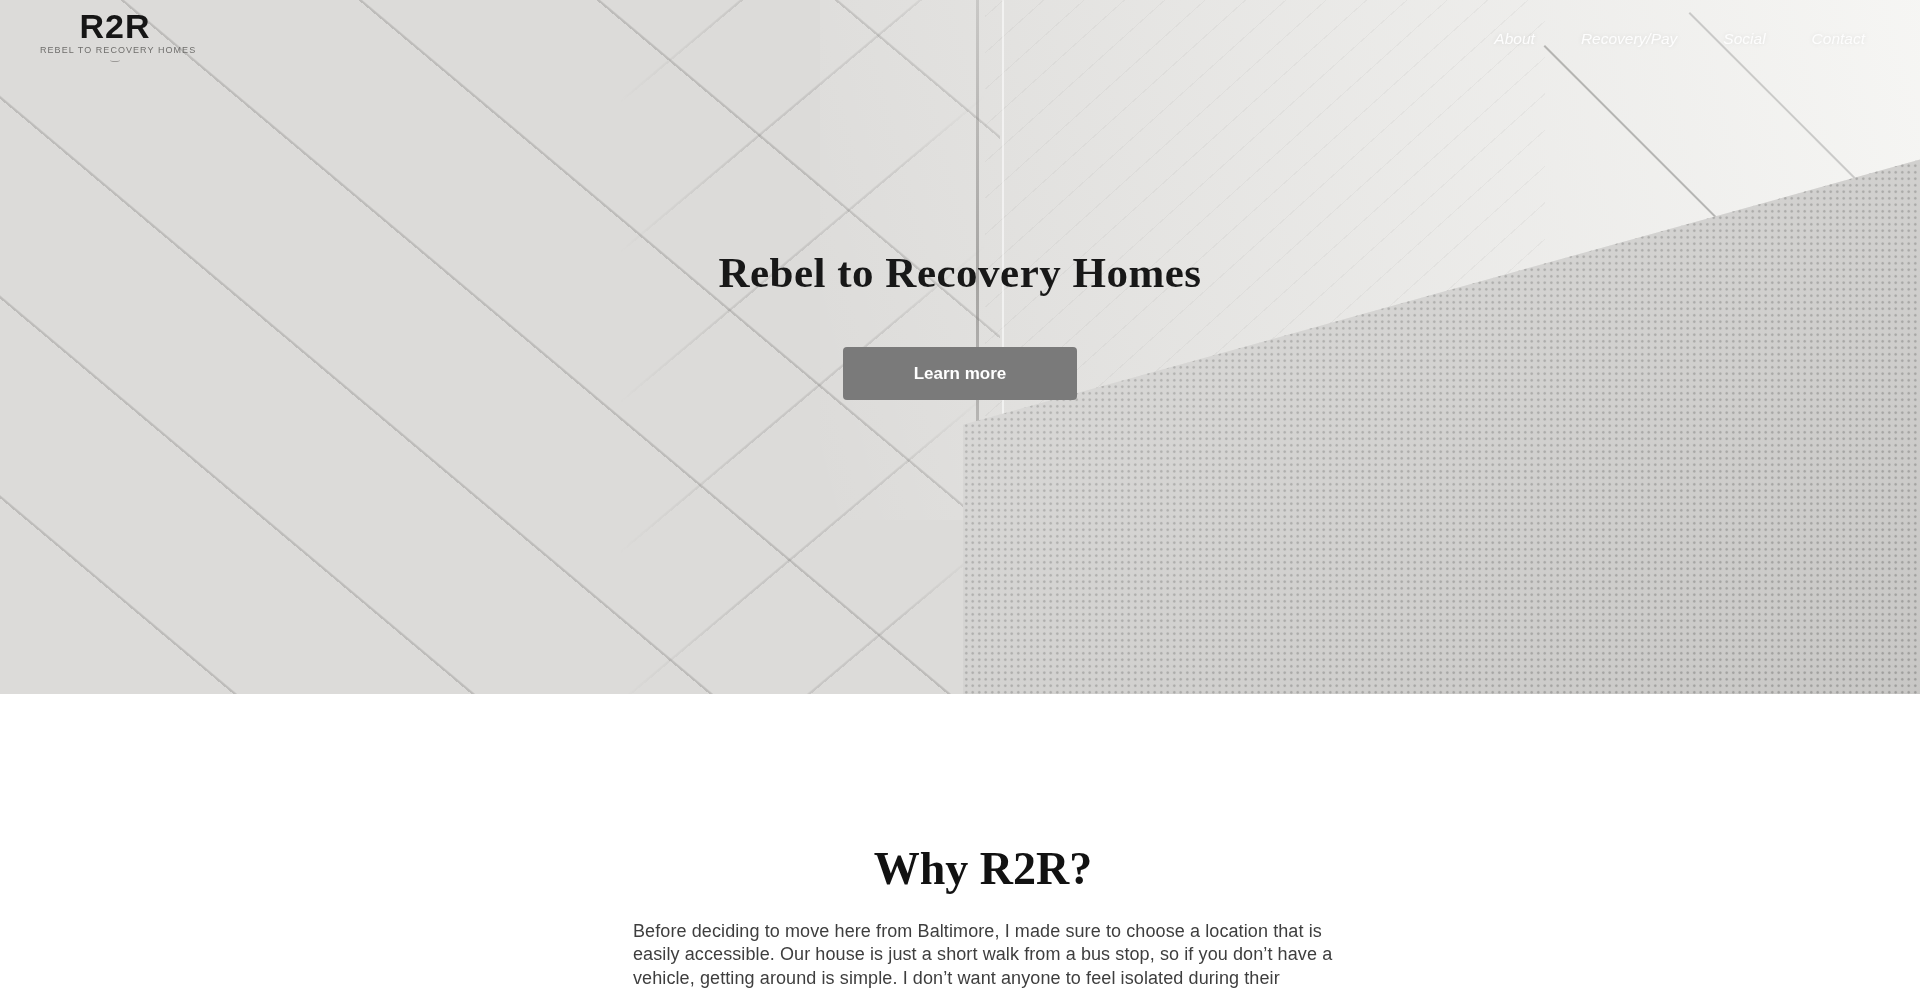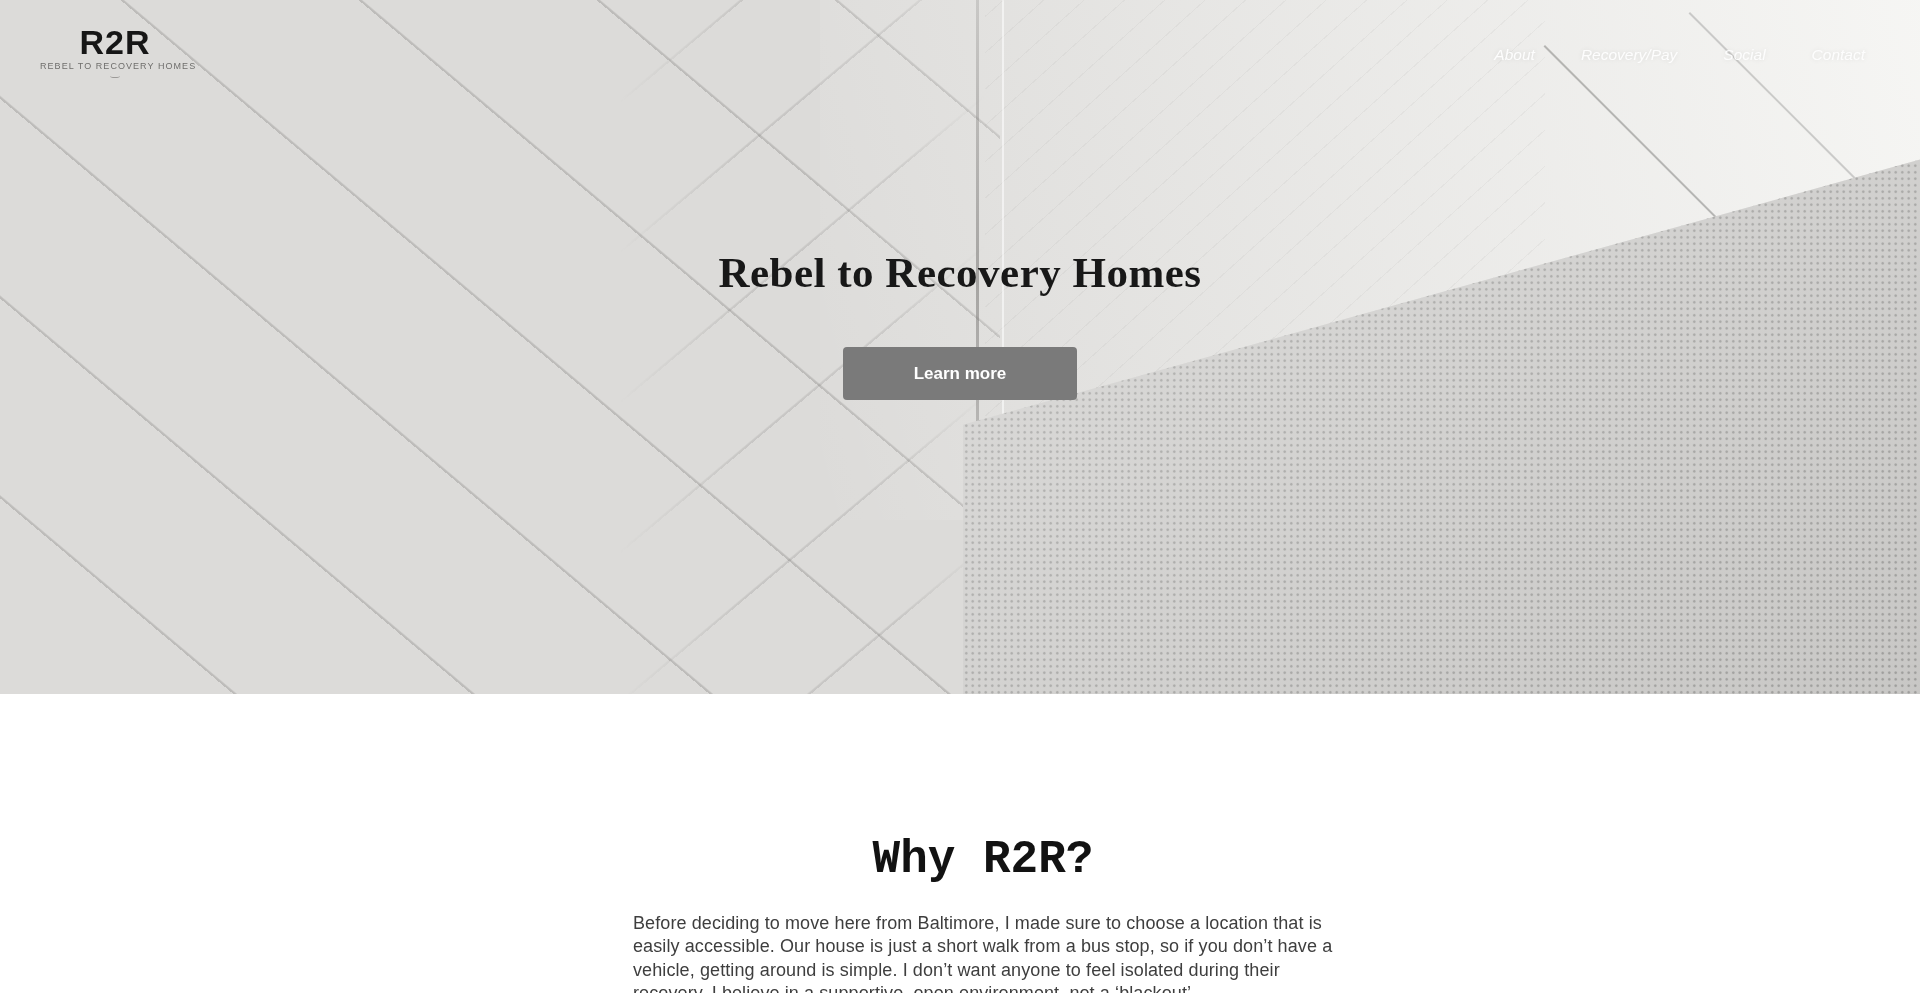--- a/index.html
+++ b/index.html
@@ -68,21 +68,21 @@
       linear-gradient(to bottom right, rgba(255,255,255,0.28), rgba(0,0,0,0.05)),
       radial-gradient(circle, var(--panel-dot, #a5a5a3) 1.05px, rgba(0,0,0,0) 1.45px);
     background-size: 100% 100%, 6.5px 6.5px;
     clip-path: polygon(0% 61.2%, 100% 23%, 100% 100%, 0% 100%);
   }
 
   
   header {
     position:absolute; top:0; left:0; right:0; z-index:5;
     display:flex; justify-content:space-between; align-items:flex-start;
-    padding:24px 55px 0 40px;
+    padding:8px 55px 0 40px;
   }
   .logo { width:150px; text-align:center; cursor:pointer; }
   .logo-acronym {
     font-weight:800; font-size:34px; line-height:36px; letter-spacing:1px;
     color: var(--logo-text, #161616);
   }
   .logo-name {
     font-size:9px; letter-spacing:1.05px; white-space:nowrap; margin-top:1px;
     color: var(--logo-sub, #6f6e6c);
   }
@@ -111,22 +111,22 @@
     color: var(--button-text, #ffffff);
     border:none; border-radius:4px;
     font-family:"Liberation Sans", sans-serif;
     font-weight:700; font-size:17px; cursor:pointer;
   }
 
   
   .why { background: var(--section-bg, #ffffff); padding-top:139px; }
   .why-inner { width:700px; margin-left:633px; }
   .why-heading {
-    margin:0; text-align:center;
-    font-family:Liberation Mono, monospace;
+    margin:8px; text-align:center;
+    font-family:Liberation Serif, serif;
     font-weight:700; font-size:46px; line-height:55px;
     color: var(--heading-text, #121212);
   }
   .why-paragraph {
     margin:24px 0 0;
     font-size:18px; line-height:23.3px; letter-spacing:0.1px;
     color: var(--body-text, #3e3e3e);
   }
 </style>
 </head>

